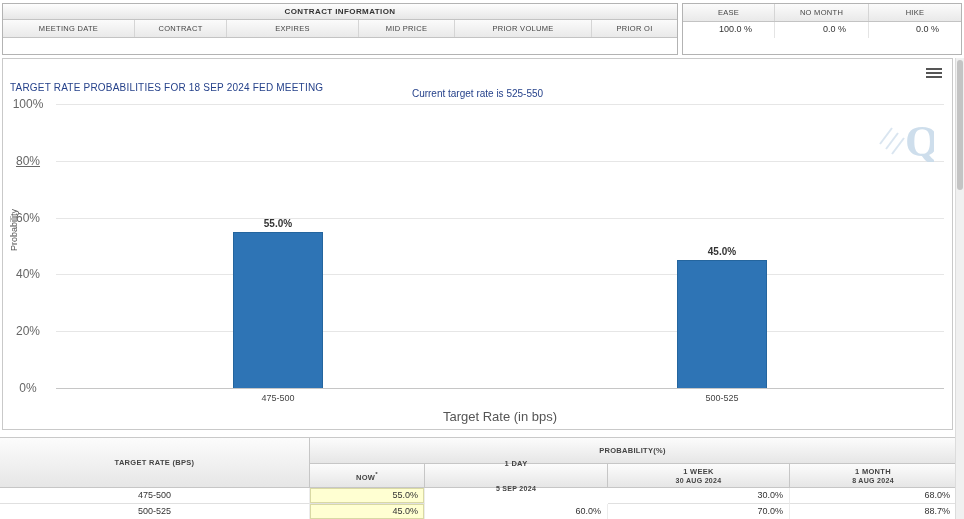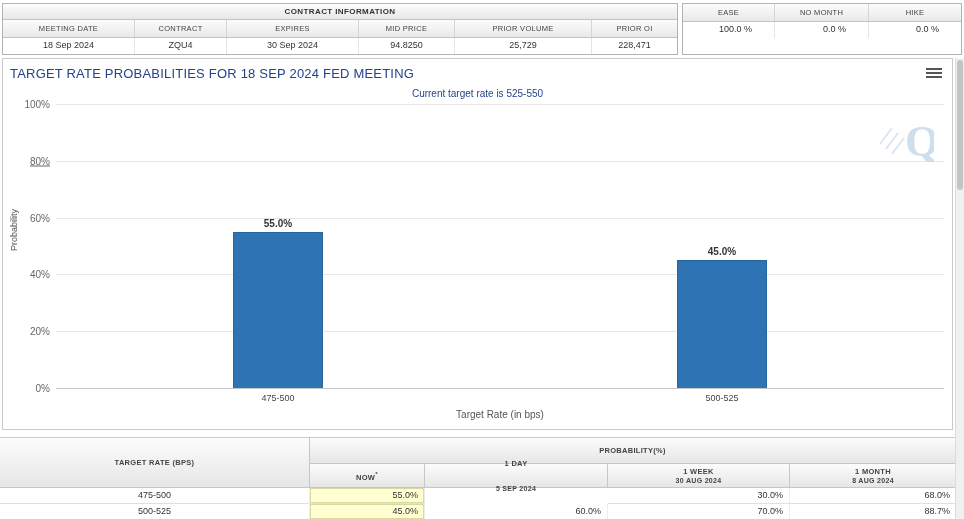--- a/index.html
+++ b/index.html
@@ -38,58 +38,58 @@
     border-right: 1px solid #e4e4e4; overflow: hidden; white-space: nowrap;
   }
   .val-cell:last-child { border-right: none; }
   .val-cell.right { text-align: right; padding-right: 22px; }
 
   
   .chart-box {
     position: absolute; left: 2px; top: 58px; width: 951px; height: 372px;
     border: 1px solid #c9c9c9; background: #fff;
   }
-  .chart-title { position: absolute; left: 7px; top: 7px; font-size: 13px; color: #26428b; letter-spacing: .2px; }
+  .chart-title { position: absolute; left: 7px; top: 23px; font-size: 10px; color: #26428b; letter-spacing: .2px; }
   .chart-menu { position: absolute; right: 10px; top: 8px; width: 16px; height: 14px; cursor: pointer; background: none; border: none; }
   .chart-menu span { display: block; height: 2px; background: #555; margin-bottom: 2px; }
   .chart-subtitle { position: absolute; top: 29px; left: 0; right: 0; text-align: center; font-size: 10px; color: #26428b; }
   .ytitle {
     position: absolute; left: 6px; top: 150px;
     writing-mode: vertical-rl; transform: rotate(180deg);
     font-size: 9px; color: #555;
   }
   .plot {
     position: absolute; left: 53px; top: 45px; width: 888px; height: 285px;
     border-bottom: 1px solid #c6c6c6;
   }
   .gl { position: absolute; left: 0; right: 0; height: 1px; background: #e6e6e6; }
   .gl-100 { top: 0; } .gl-80 { top: 20%; } .gl-60 { top: 40%; } .gl-40 { top: 60%; } .gl-20 { top: 80%; }
   .ytick {
-    position: absolute; left: -50px; width: 44px; text-align: right;
-    font-size: 10px; color: #666; transform: translateY(-50%);
+    position: absolute; left: -50px; width: 44px; text-align: center;
+    font-size: 12px; color: #666; transform: translateY(-50%);
   }
   .yt-100 { top: 0; } .yt-80 { top: 20%; text-decoration: underline; } .yt-60 { top: 40%; } .yt-40 { top: 60%; } .yt-20 { top: 80%; } .yt-0 { top: 100%; }
   .bar {
     position: absolute; bottom: 0; width: 90px;
     border: 1px solid #24659e; border-bottom: none;
   }
   .bar-1 { left: calc(25% - 45px); }
   .bar-2 { left: calc(75% - 45px); }
   .bar-label {
     position: absolute; top: -15px; left: -10px; right: -10px; text-align: center;
     font-size: 10px; font-weight: 600; color: #333;
   }
   .xtick {
     position: absolute; top: 100%; margin-top: 5px; width: 90px; text-align: center;
     font-size: 9px; color: #444;
   }
   .xt-1 { left: calc(25% - 45px); } .xt-2 { left: calc(75% - 45px); }
   .xtitle {
     position: absolute; top: 100%; margin-top: 21px; left: 0; right: 0;
-    text-align: center; font-size: 10px; color: #555;
+    text-align: center; font-size: 13px; color: #555;
   }
   .wm { position: absolute; right: 10px; top: 10px; opacity: .9; }
 
   
   .btable { position: absolute; left: 0; top: 437px; width: 956px; height: 82px; background: #fff; border-top: 1px solid #c9c9c9; }
   .bth {
     position: absolute; background: linear-gradient(#fcfcfc, #e6e6e6);
     border-right: 1px solid #c6c6c6; border-bottom: 1px solid #c6c6c6;
     font-size: 7.5px; font-weight: bold; color: #444; letter-spacing: .3px;
     display: flex; flex-direction: column; align-items: center; justify-content: center;
@@ -117,28 +117,20 @@
   <div class="panel" style="left:2px; top:3px; width:676px; height:52px;">
     <div class="panel-title">CONTRACT INFORMATION</div>
     <div class="hdr-row">
       <div class="hdr-cell" style="width:132px">MEETING DATE</div>
       <div class="hdr-cell" style="width:92px">CONTRACT</div>
       <div class="hdr-cell" style="width:132px">EXPIRES</div>
       <div class="hdr-cell" style="width:96px">MID PRICE</div>
       <div class="hdr-cell" style="width:137px">PRIOR VOLUME</div>
       <div class="hdr-cell" style="width:85px">PRIOR OI</div>
     </div>
-    <div class="val-row">
-      <div class="val-cell" style="width:132px">18 Sep 2024</div>
-      <div class="val-cell" style="width:92px">ZQU4</div>
-      <div class="val-cell" style="width:132px">30 Sep 2024</div>
-      <div class="val-cell" style="width:96px">94.8250</div>
-      <div class="val-cell" style="width:137px">25,729</div>
-      <div class="val-cell" style="width:85px">228,471</div>
-    </div>
   </div>
 
   <div class="panel" style="left:682px; top:3px; width:280px; height:52px;">
     <div class="hdr-row">
       <div class="hdr-cell" style="width:92px">EASE</div>
       <div class="hdr-cell" style="width:94px">NO MONTH</div>
       <div class="hdr-cell" style="width:92px">HIKE</div>
     </div>
     <div class="val-row">
       <div class="val-cell right" style="width:92px">100.0 %</div>

